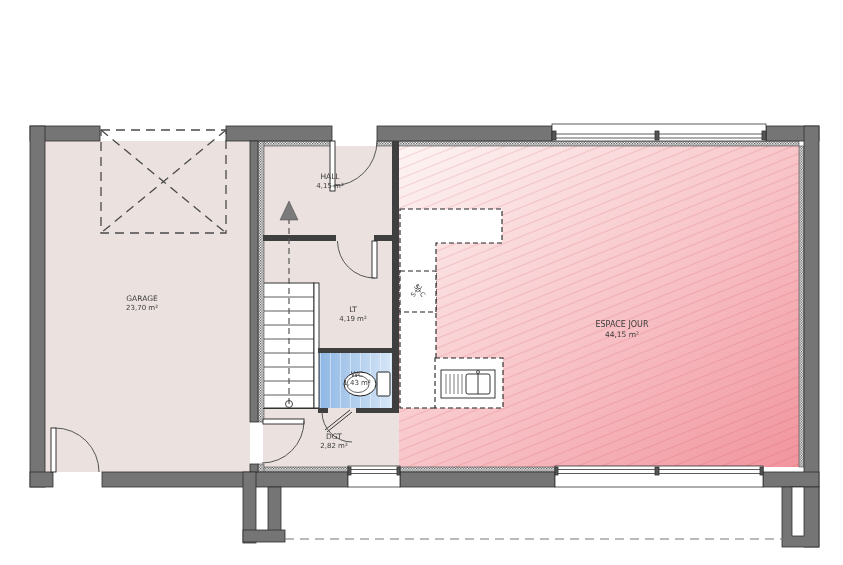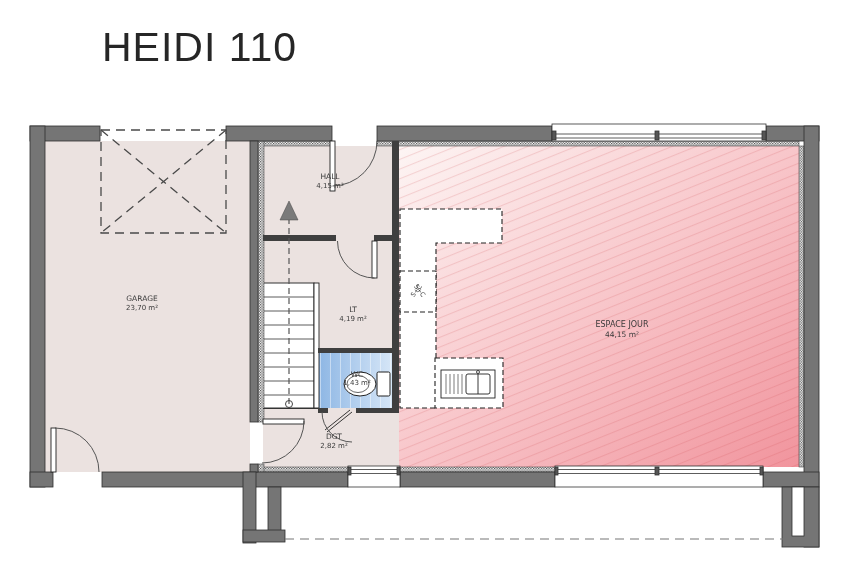--- a/index.html
+++ b/index.html
@@ -8,21 +8,20 @@
   .title{position:absolute;left:102px;top:24px;font-size:41px;letter-spacing:1px;
          color:#262626;font-weight:400;}
   svg{position:absolute;left:0;top:0;}
   svg text{font-family:"DejaVu Sans","Liberation Sans",sans-serif;fill:#3a3a3a;}
 </style>
 </head>
 <body>
 
 <div class="canvas">
 
-  <div class="title">HEIDI 110</div>
 
   <svg width="843" height="565" viewBox="0 0 843 565">
     <defs>
       <linearGradient id="gLiving" x1="0" y1="0" x2="1" y2="1">
         <stop offset="0" stop-color="#fdf5f4"></stop>
         <stop offset="0.5" stop-color="#f8c6ca"></stop>
         <stop offset="1" stop-color="#f1949d"></stop>
       </linearGradient>
       <linearGradient id="gWC" x1="0" y1="0" x2="1" y2="0">
         <stop offset="0" stop-color="#8db6e4"></stop>

